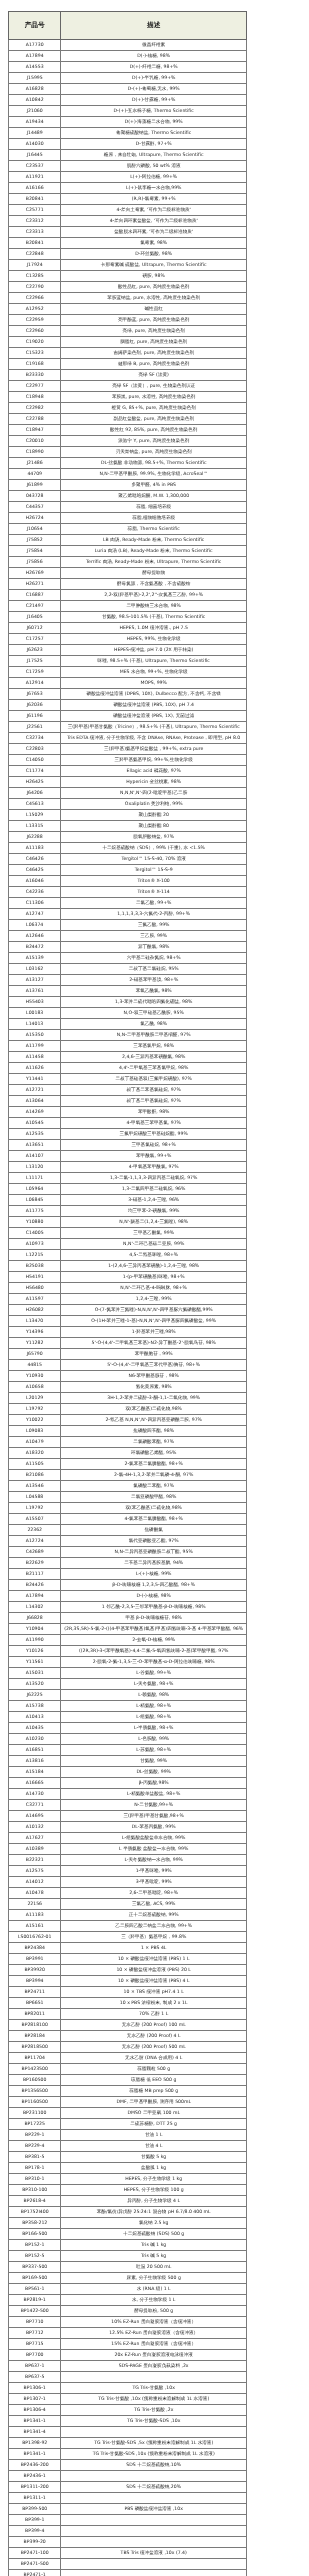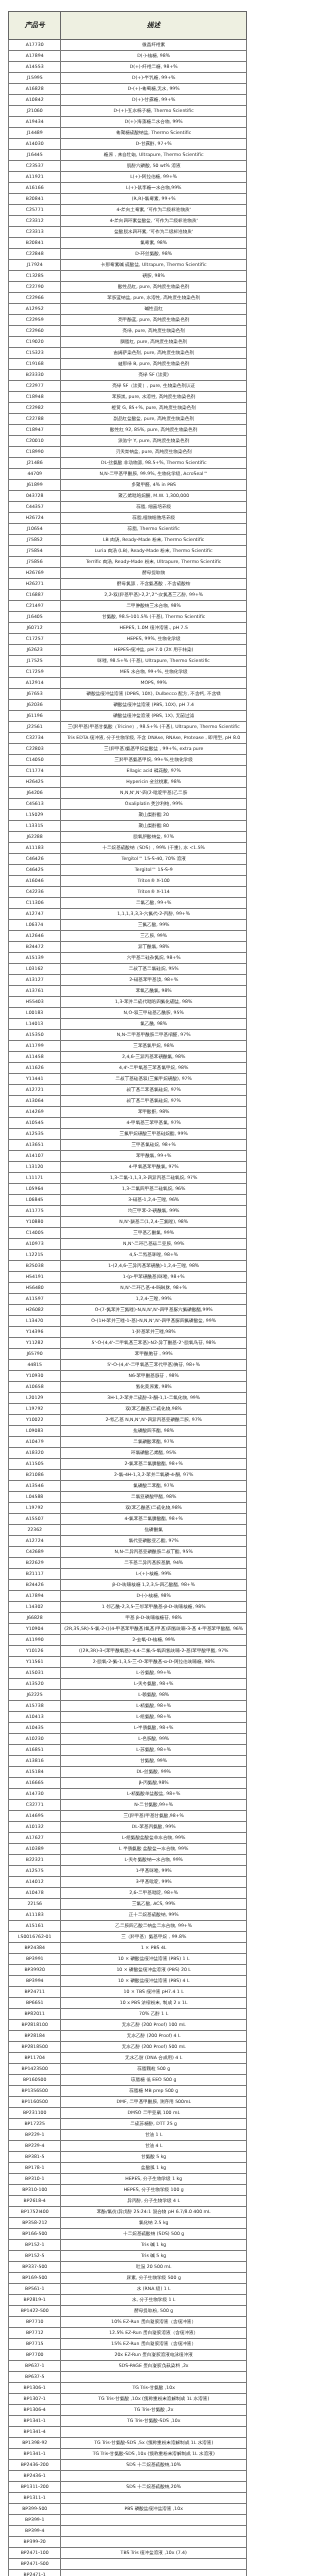--- a/index.html
+++ b/index.html
@@ -1,21 +1,21 @@
 <!DOCTYPE html>
 <html style="font-size:8.2px"><head>
 <meta charset="utf-8">
 <style>
   html,body{margin:0;padding:0;background:#ffffff;}
   body{width:309px;font-family:"DejaVu Sans","Liberation Sans",sans-serif;}
   .wrap{padding:10.8px 0 15.5px 8.2px;}
   table{border-collapse:collapse;width:238px;table-layout:fixed;border:0.5px solid #555;}
   col.c1{width:52px;}
   col.c2{width:186px;}
-  th{background:#eef0e1;border:0.5px solid #666;color:#111;font-size:6.7px;font-weight:bold;height:19px;text-align:center;padding:4px;font-style:italic;}
+  th{background:#eef0e1;border:0.5px solid #666;color:#111;font-size:6.7px;font-weight:bold;height:19px;text-align:center;padding:4px;}
   td{border:0.5px solid #7a7a7a;font-size:4.6px;color:#262626;text-align:center;height:10px;padding:0 1px;overflow:hidden;white-space:nowrap;}
 </style>
 </head>
 <body>
 
 <div class="wrap">
   <table>
     <colgroup>
       <col class="c1">
       <col class="c2">

